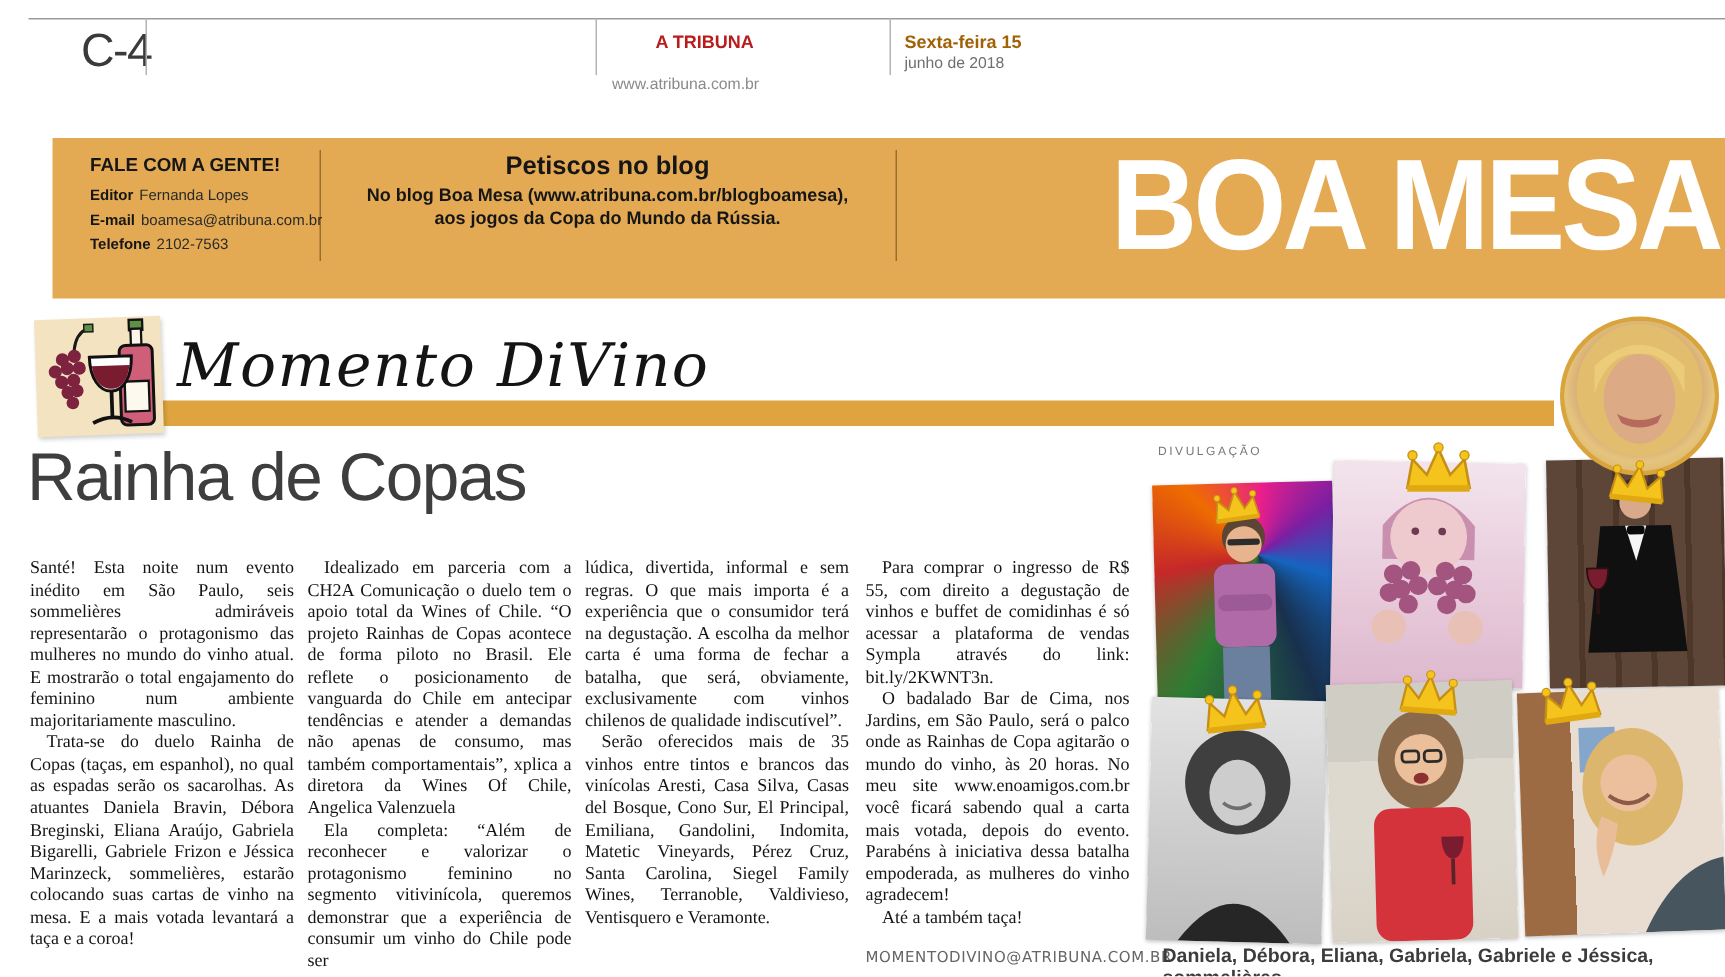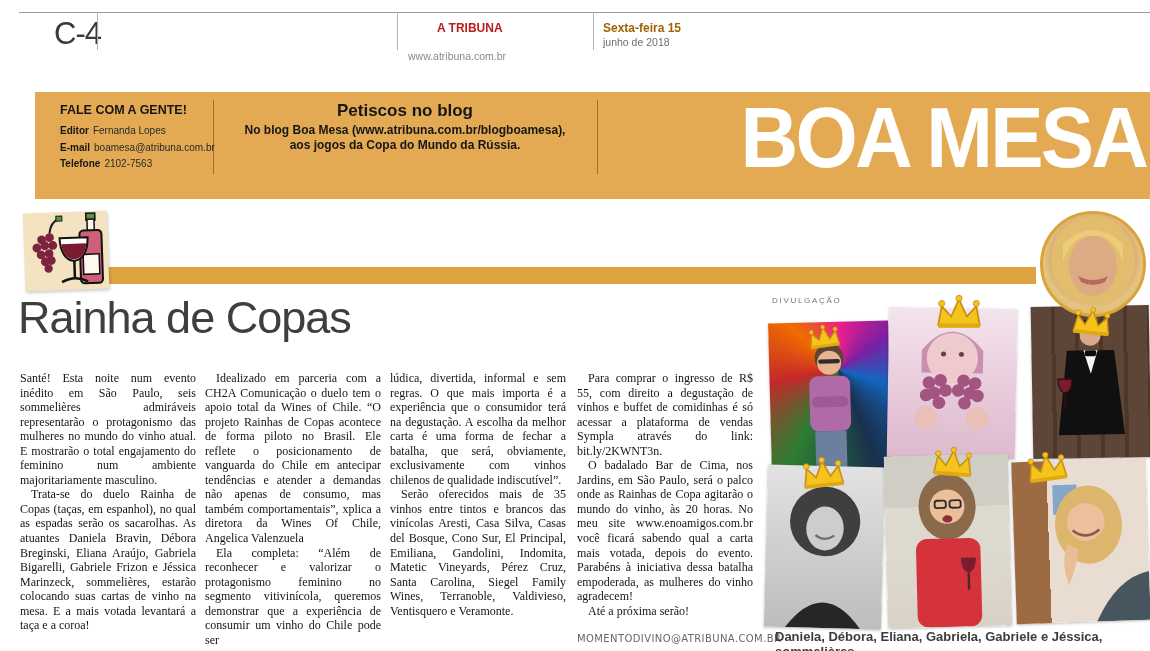--- a/index.html
+++ b/index.html
@@ -130,20 +130,21 @@
       <rect x="63" y="2" width="9" height="7" fill="#5d8f44" stroke="#111" stroke-width="1.5"></rect>
       <rect x="64" y="8" width="7" height="13" fill="#fdf6e8" stroke="#111" stroke-width="1.5"></rect>
       <rect x="56" y="19" width="22" height="53" rx="4" fill="#cf5f78" stroke="#111" stroke-width="2"></rect>
       <rect x="59" y="43" width="16" height="20" fill="#fdf9ef" stroke="#111" stroke-width="1.5"></rect>
       <path d="M36 26 L64 26 C64 40 58 49 50 49 C42 49 36 40 36 26 Z" fill="#ffffff" stroke="#111" stroke-width="2"></path>
       <path d="M37.5 32 L62.5 32 C61.5 42 56.5 47.5 50 47.5 C43.5 47.5 38.5 42 37.5 32 Z" fill="#7a1c30"></path>
       <line x1="50" y1="49" x2="50" y2="67" stroke="#111" stroke-width="2.5"></line>
       <path d="M37 70 Q50 63 63 70" fill="none" stroke="#111" stroke-width="2.5"></path>
     </svg>
   </div>
+  <div class="column-title">Momento DiVino</div>
   <div class="author-photo">
     <svg class="fig" viewBox="0 0 100 100" preserveAspectRatio="none">
       <ellipse cx="50" cy="46" rx="42" ry="44" fill="#e2bd6d"></ellipse>
       <ellipse cx="50" cy="52" rx="24" ry="30" fill="#dcab85"></ellipse>
       <path d="M20 30 Q50 2 80 30 L80 48 Q70 20 50 22 Q30 20 20 48 Z" fill="#eccb79"></path>
       <path d="M35 62 Q50 70 65 62 L62 68 Q50 74 38 68 Z" fill="#b66a5e"></path>
     </svg>
   </div>
 
   <div class="credit">DIVULGAÇÃO</div>
@@ -157,21 +158,21 @@
     <p class="ind">Idealizado em parceria com a CH2A Comunicação o duelo tem o apoio total da Wines of Chile. “O projeto Rainhas de Copas acontece de forma piloto no Brasil. Ele reflete o posicionamento de vanguarda do Chile em antecipar tendências e atender a demandas não apenas de consumo, mas também comportamentais”, xplica a diretora da Wines Of Chile, Angelica Valenzuela</p>
     <p class="ind">Ela completa: “Além de reconhecer e valorizar o protagonismo feminino no segmento vitivinícola, queremos demonstrar que a experiência de consumir um vinho do Chile pode ser</p>
   </div>
   <div class="col c3">
     <p>lúdica, divertida, informal e sem regras. O que mais importa é a experiência que o consumidor terá na degustação. A escolha da melhor carta é uma forma de fechar a batalha, que será, obviamente, exclusivamente com vinhos chilenos de qualidade indiscutível”.</p>
     <p class="ind">Serão oferecidos mais de 35 vinhos entre tintos e brancos das vinícolas Aresti, Casa Silva, Casas del Bosque, Cono Sur, El Principal, Emiliana, Gandolini, Indomita, Matetic Vineyards, Pérez Cruz, Santa Carolina, Siegel Family Wines, Terranoble, Valdivieso, Ventisquero e Veramonte.</p>
   </div>
   <div class="col c4">
     <p class="ind">Para comprar o ingresso de R$ 55, com direito a degustação de vinhos e buffet de comidinhas é só acessar a plataforma de vendas Sympla através do link: bit.ly/2KWNT3n.</p>
     <p class="ind">O badalado Bar de Cima, nos Jardins, em São Paulo, será o palco onde as Rainhas de Copa agitarão o mundo do vinho, às 20 horas. No meu site www.enoamigos.com.br você ficará sabendo qual a carta mais votada, depois do evento. Parabéns à iniciativa dessa batalha empoderada, as mulheres do vinho agradecem!</p>
-    <p class="ind">Até a próxima serão!</p>
+    <p class="ind">Até a também taça!</p>
   </div>
   <div class="article-email">MOMENTODIVINO@ATRIBUNA.COM.BR</div>
 
   <div class="photo ph1">
     <svg class="fig" viewBox="0 0 100 125" preserveAspectRatio="none">
       <circle cx="50" cy="30" r="12" fill="#5a4632"></circle>
       <circle cx="50" cy="34" r="10" fill="#e8b48f"></circle>
       <rect x="41" y="31" width="18" height="3.5" rx="1.5" fill="#2c2c2c"></rect>
       <rect x="33" y="45" width="34" height="46" rx="7" fill="#b06aa8"></rect>
       <rect x="35" y="62" width="30" height="9" rx="4" fill="#9c5a96"></rect>

